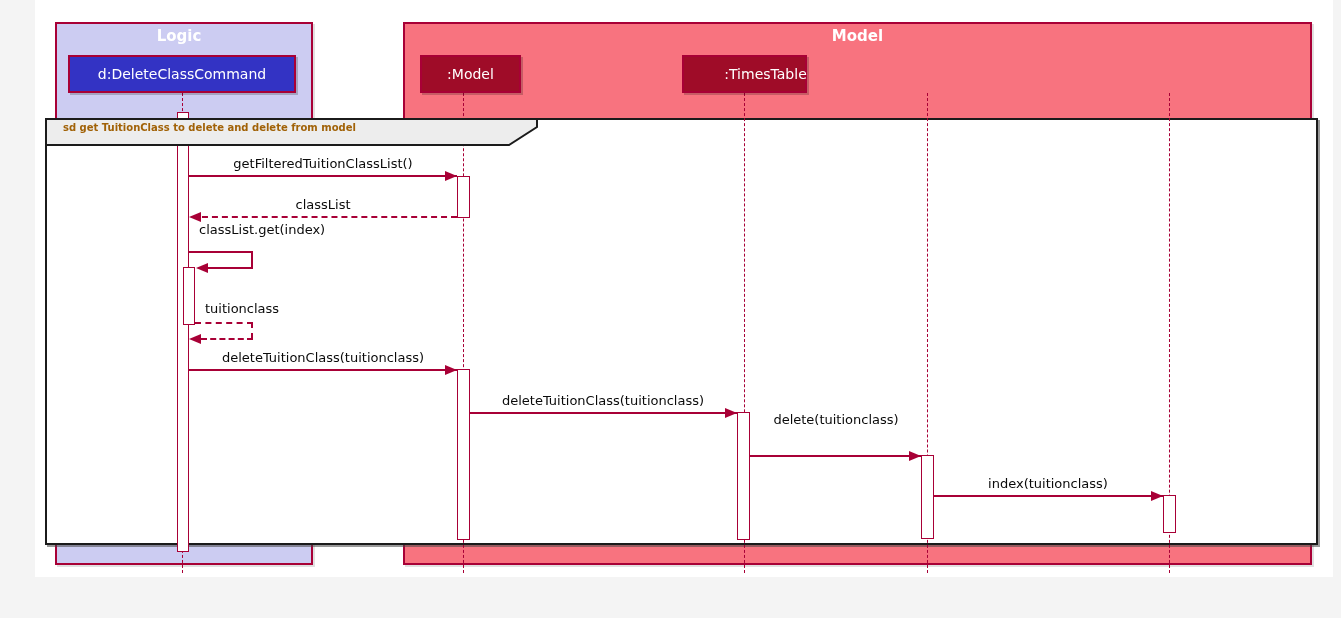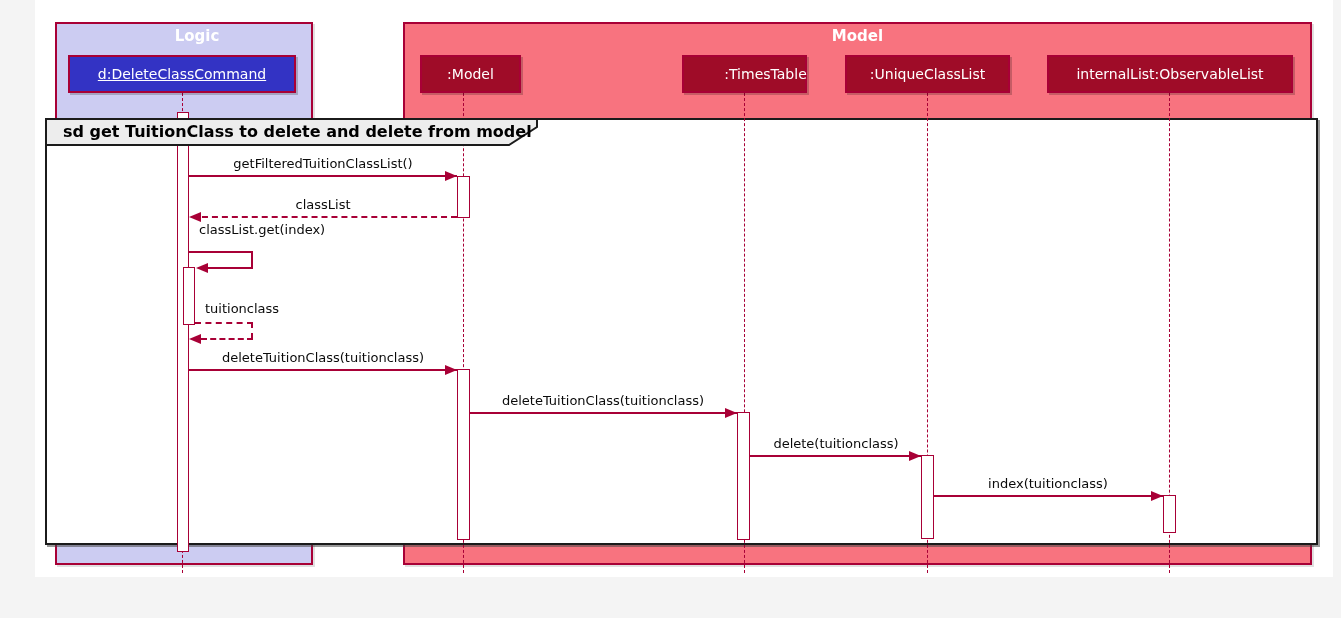--- a/index.html
+++ b/index.html
@@ -8,25 +8,25 @@
     --label-fill:#EDEDED; --page-bg:#F4F4F4; --sheet-bg:#FFFFFF;
   }
   html,body{margin:0;padding:0;}
   body{background:var(--page-bg);font-family:"DejaVu Sans","Liberation Sans",sans-serif;}
   .canvas{position:relative;width:1341px;height:618px;overflow:hidden;}
   .sheet{position:absolute;left:35px;top:0;width:1298px;height:577px;background:var(--sheet-bg);z-index:0;}
   .pbox{position:absolute;top:22px;height:543px;border:2px solid var(--crimson);box-sizing:border-box;z-index:1;box-shadow:2px 2px 0 rgba(0,0,0,0.12);}
   .pbox.logic{left:55px;width:258px;background:var(--logic-fill);}
   .pbox.model{left:403px;width:909px;background:var(--model-fill);}
   .pbox-title{position:absolute;top:27px;z-index:5;text-align:center;color:#fff;font-weight:bold;font-size:15px;}
-  .pbox-title.logic{left:41px;width:248px;padding-left:32px;}
+  .pbox-title.logic{left:55px;width:248px;}
   .pbox-title.model{left:403px;width:909px;}
   .frame{position:absolute;left:45px;top:118px;width:1273px;height:427px;background:#fff;border:2px solid var(--frame-border);box-sizing:border-box;z-index:2;box-shadow:2px 2px 0 rgba(70,70,70,0.55);}
   .frame-label{position:absolute;left:45px;top:118px;width:494px;height:28px;z-index:6;}
-  .frame-label-text{position:absolute;left:63px;top:122px;z-index:7;font-weight:bold;font-size:16px;color:#000000;white-space:nowrap;}
+  .frame-label-text{position:absolute;left:63px;top:122px;z-index:7;font-weight:bold;font-size:10px;color:#a16207;white-space:nowrap;}
   .lifeline{position:absolute;top:93px;height:480px;width:0;border-left:1px dashed var(--crimson);z-index:3;}
   .bar{position:absolute;background:#fff;border:1.5px solid var(--crimson);box-sizing:border-box;z-index:4;}
   .participant{position:absolute;top:55px;height:38px;background:var(--darkred-fill);border:2px solid var(--crimson);box-sizing:border-box;color:#fff;font-size:14px;display:flex;align-items:center;justify-content:center;white-space:nowrap;z-index:5;box-shadow:2px 2px 0 rgba(0,0,0,0.2);}
   .participant.blue{background:var(--blue-fill);}
   .msg-line{position:absolute;height:0;border-top:2px solid var(--crimson);z-index:5;}
   .msg-line.dashed{border-top-style:dashed;}
   .msg-vline{position:absolute;width:0;border-left:2px solid var(--crimson);z-index:5;}
   .msg-vline.dashed{border-left-style:dashed;}
   .arr{position:absolute;width:0;height:0;z-index:5;}
   .arr-r{border-top:5px solid transparent;border-bottom:5px solid transparent;border-left:12px solid var(--crimson);}
@@ -80,33 +80,31 @@
   <div class="arr arr-l" style="left:189px;top:334px;"></div>
 
   <div class="msg-label center" style="left:323px;top:350px;">deleteTuitionClass(tuitionclass)</div>
   <div class="msg-line" style="left:189px;top:369px;width:268px;"></div>
   <div class="arr arr-r" style="left:445px;top:365px;"></div>
 
   <div class="msg-label center" style="left:603px;top:393px;">deleteTuitionClass(tuitionclass)</div>
   <div class="msg-line" style="left:470px;top:412px;width:267px;"></div>
   <div class="arr arr-r" style="left:725px;top:408px;"></div>
 
-  <div class="msg-label center" style="left:836px;top:436px;">delete(tuitionclass)</div>
+  <div class="msg-label center" style="left:836px;top:412px;">delete(tuitionclass)</div>
   <div class="msg-line" style="left:750px;top:455px;width:171px;"></div>
   <div class="arr arr-r" style="left:909px;top:451px;"></div>
 
   <div class="msg-label center" style="left:1048px;top:476px;">index(tuitionclass)</div>
   <div class="msg-line" style="left:934px;top:495px;width:229px;"></div>
   <div class="arr arr-r" style="left:1151px;top:491px;"></div>
 
-  <div class="participant blue" style="left:68px;width:228px;text-decoration:underline;">d:DeleteClassCommand</div>
+  <div class="participant blue" style="left:68px;width:228px;">d:DeleteClassCommand</div>
   <div class="participant" style="left:420px;width:101px;">:Model</div>
   <div class="participant" style="left:682px;width:125px;padding-left:42px;">:TimesTable</div>
-  <div class="participant" style="left:845px;width:165px;">:UniqueClassList</div>
-  <div class="participant" style="left:1047px;width:246px;">internalList:ObservableList</div>
 
   <div class="pbox-title logic">Logic</div>
   <div class="pbox-title model">Model</div>
 
   <svg class="frame-label" viewBox="0 0 494 28">
     <polygon points="1,1 492,1 492,9 464,27 1,27" style="fill:var(--label-fill);stroke:var(--frame-border);stroke-width:2;"></polygon>
   </svg>
   <div class="frame-label-text">sd get TuitionClass to delete and delete from model</div>
 </div>
 

